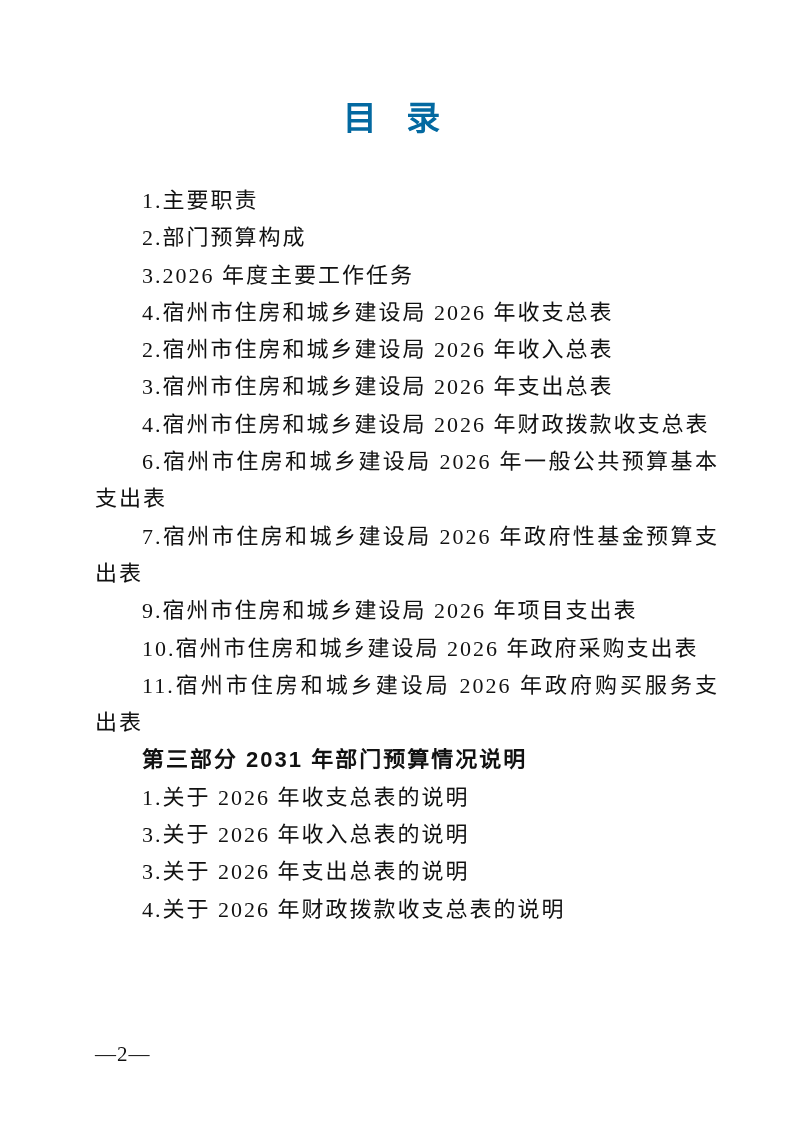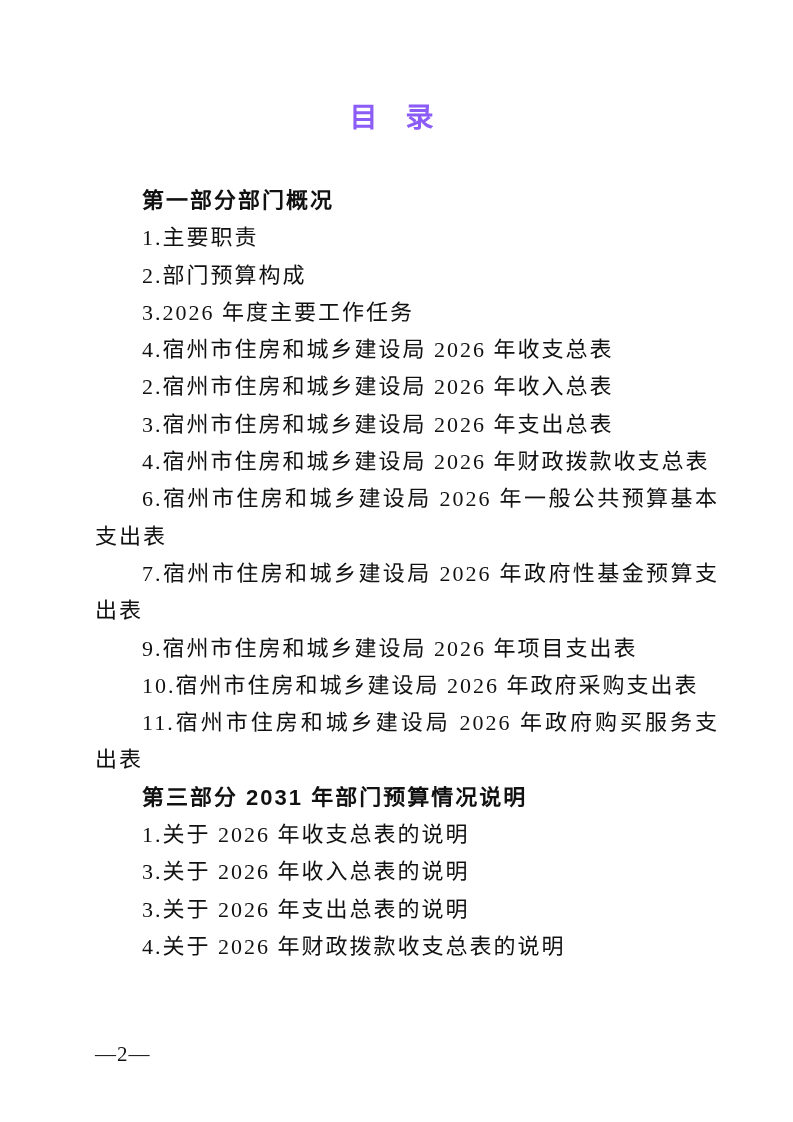--- a/index.html
+++ b/index.html
@@ -16,24 +16,24 @@
     color: #111111;
   }
   .doc-title {
     position: absolute;
     top: 98px;
     left: 0;
     width: 793px;
     text-align: center;
     font-family: "Liberation Sans", "DejaVu Sans", sans-serif;
     font-weight: 700;
-    font-size: 28px;
+    font-size: 34px;
     line-height: 40px;
     letter-spacing: 10px;
-    color: #8b5cf6;
+    color: #0369a1;
     white-space: nowrap;
   }
   .toc-content {
     position: absolute;
     left: 95px;
     top: 182px;
     width: 624px;
     font-size: 22px;
     line-height: 37.3px;
     color: #111111;
@@ -66,21 +66,20 @@
   }
 </style>
 </head>
 <body>
 
 <div class="page">
 
   <div class="doc-title">目 录</div>
 
   <div class="toc-content" id="toc">
-      <p class="section-heading">第一部分部门概况</p>
       <p class="toc-item">1.主要职责</p>
       <p class="toc-item">2.部门预算构成</p>
       <p class="toc-item">3.2026 年度主要工作任务</p>
       <p class="toc-item">4.宿州市住房和城乡建设局 2026 年收支总表</p>
       <p class="toc-item">2.宿州市住房和城乡建设局 2026 年收入总表</p>
       <p class="toc-item">3.宿州市住房和城乡建设局 2026 年支出总表</p>
       <p class="toc-item">4.宿州市住房和城乡建设局 2026 年财政拨款收支总表</p>
       <p class="toc-item">6.宿州市住房和城乡建设局 2026 年一般公共预算基本支出表</p>
       <p class="toc-item">7.宿州市住房和城乡建设局 2026 年政府性基金预算支出表</p>
       <p class="toc-item">9.宿州市住房和城乡建设局 2026 年项目支出表</p>

